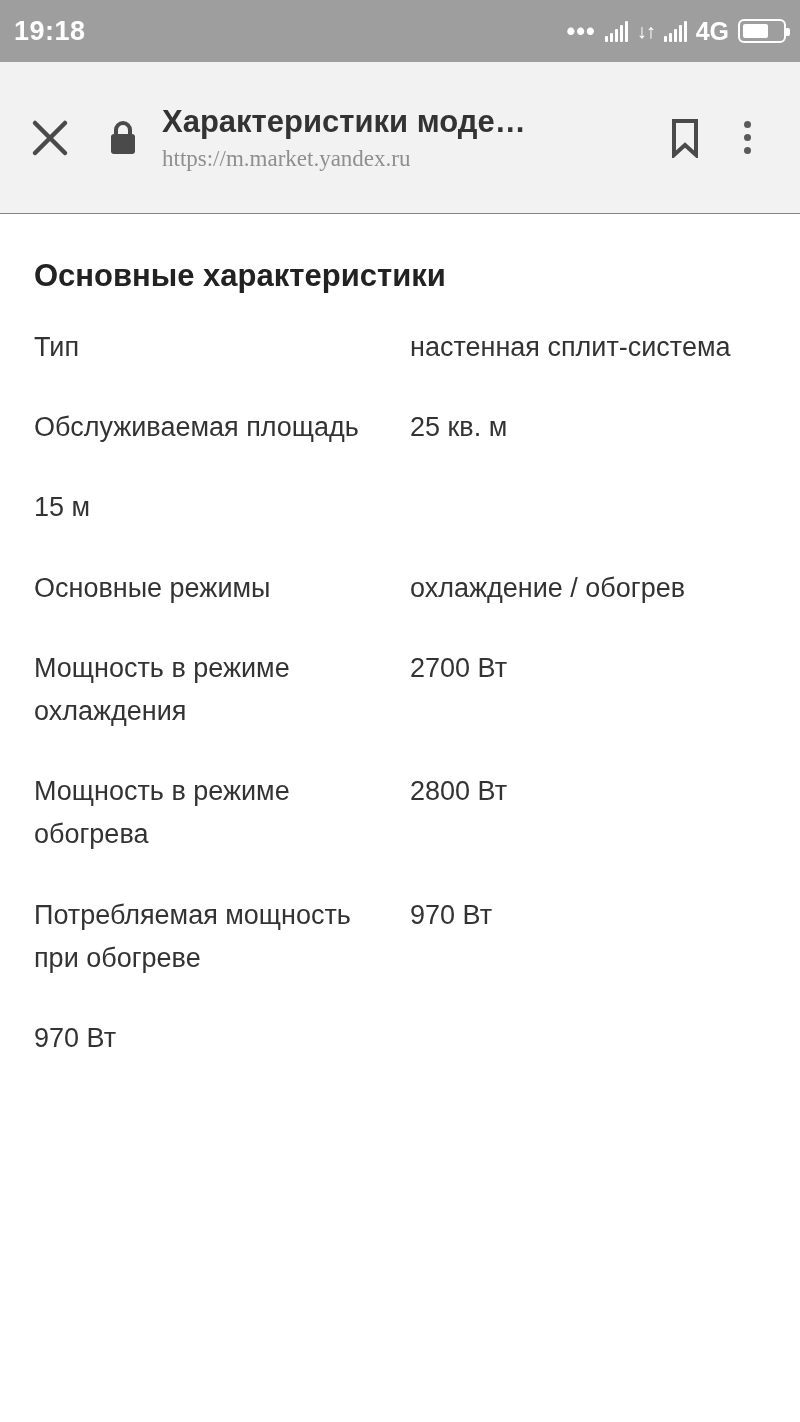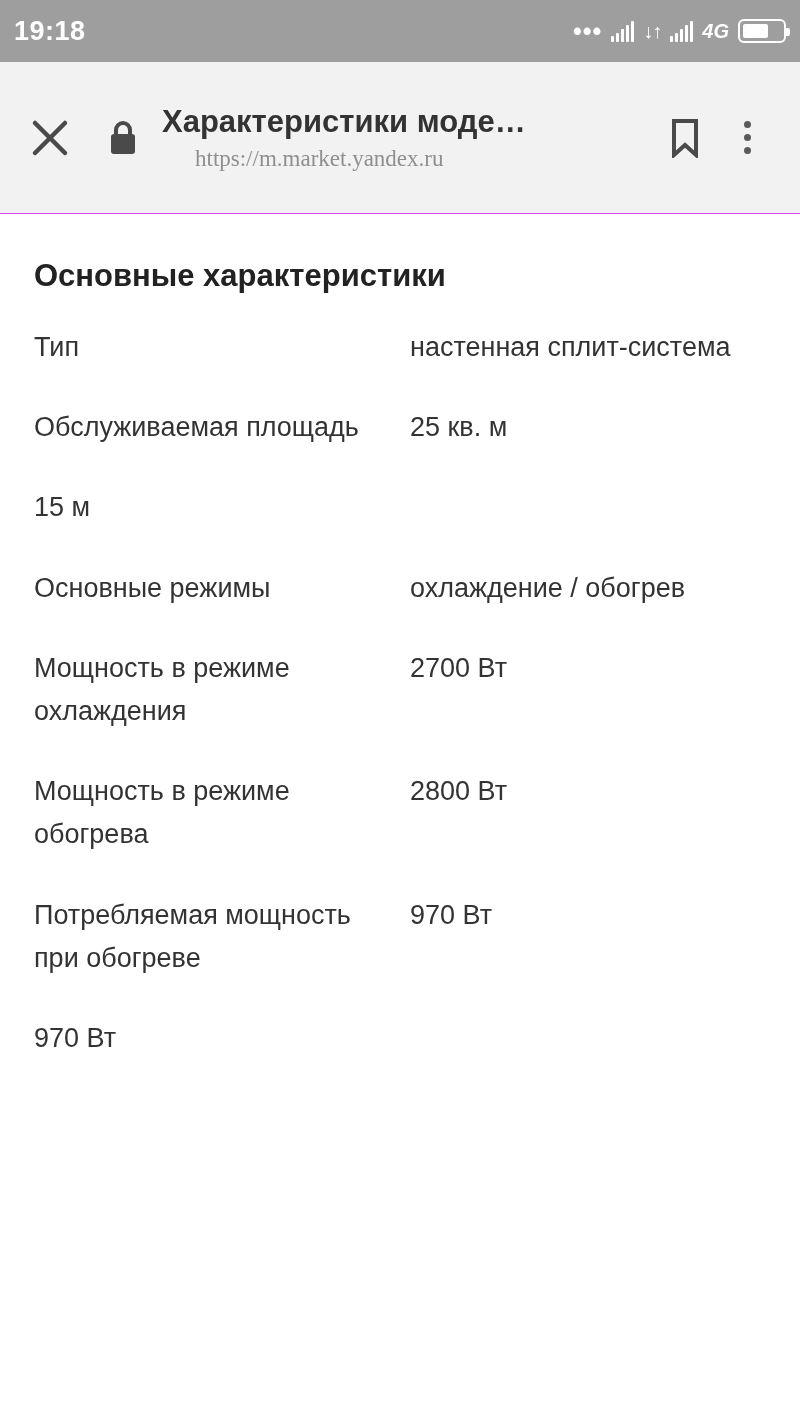--- a/index.html
+++ b/index.html
@@ -53,23 +53,22 @@
   .signal i:nth-child(2) { height: 9px; }
   .signal i:nth-child(3) { height: 13px; }
   .signal i:nth-child(4) { height: 17px; }
   .signal i:nth-child(5) { height: 21px; }
   .arrows {
     font-size: 20px;
     line-height: 1;
     letter-spacing: -1px;
   }
   .net-label {
-    font-size: 20px;
-    font-weight: bold;
-    font-style: italic;
+    font-size: 25px;
+    font-weight: bold;
   }
   .battery {
     width: 48px;
     height: 24px;
     border: 2px solid #ffffff;
     border-radius: 6px;
     position: relative;
     display: flex;
     align-items: center;
     padding: 3px;
@@ -132,21 +131,20 @@
     overflow: hidden;
     line-height: 1.25;
   }
   .page-url {
     font-size: 23px;
     color: #8f8f8f;
     white-space: nowrap;
     overflow: hidden;
     margin-top: 4px;
     font-family: "Liberation Serif", serif;
-    margin-left: 33px;
   }
   .chrome-icon {
     width: 62px;
     height: 62px;
     display: flex;
     align-items: center;
     justify-content: center;
     flex: 0 0 auto;
   }
   .kebab {

